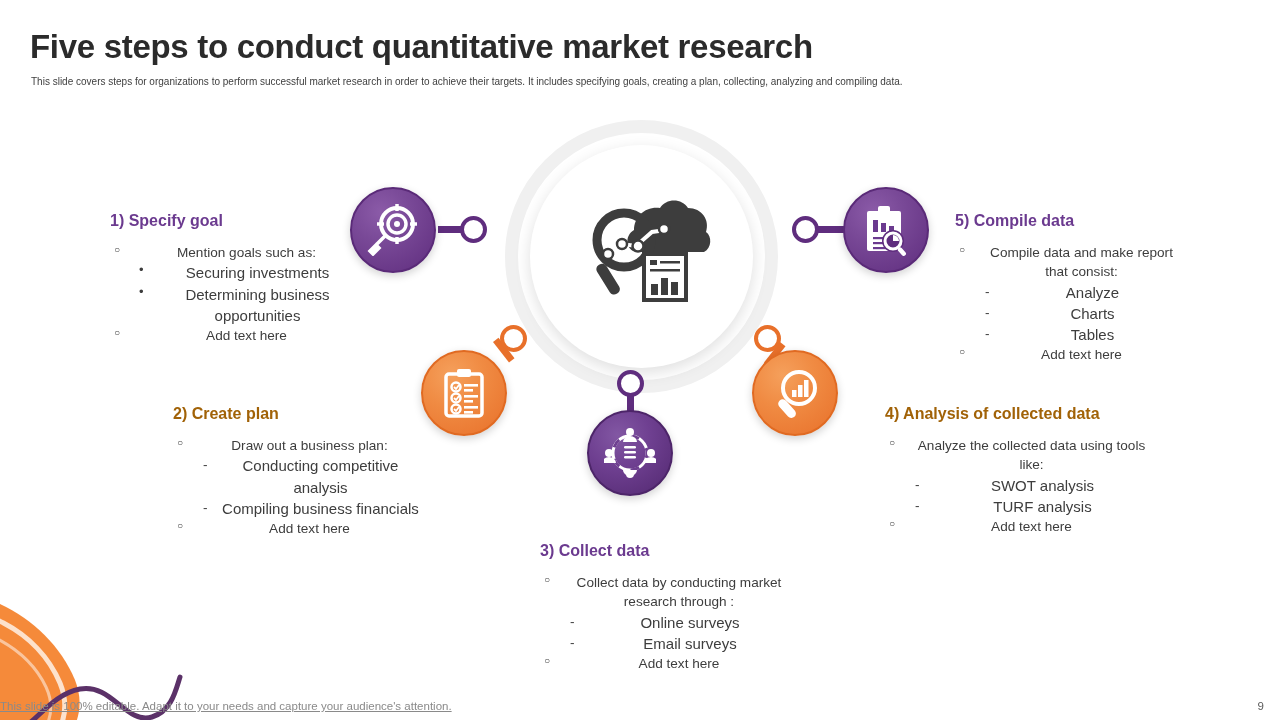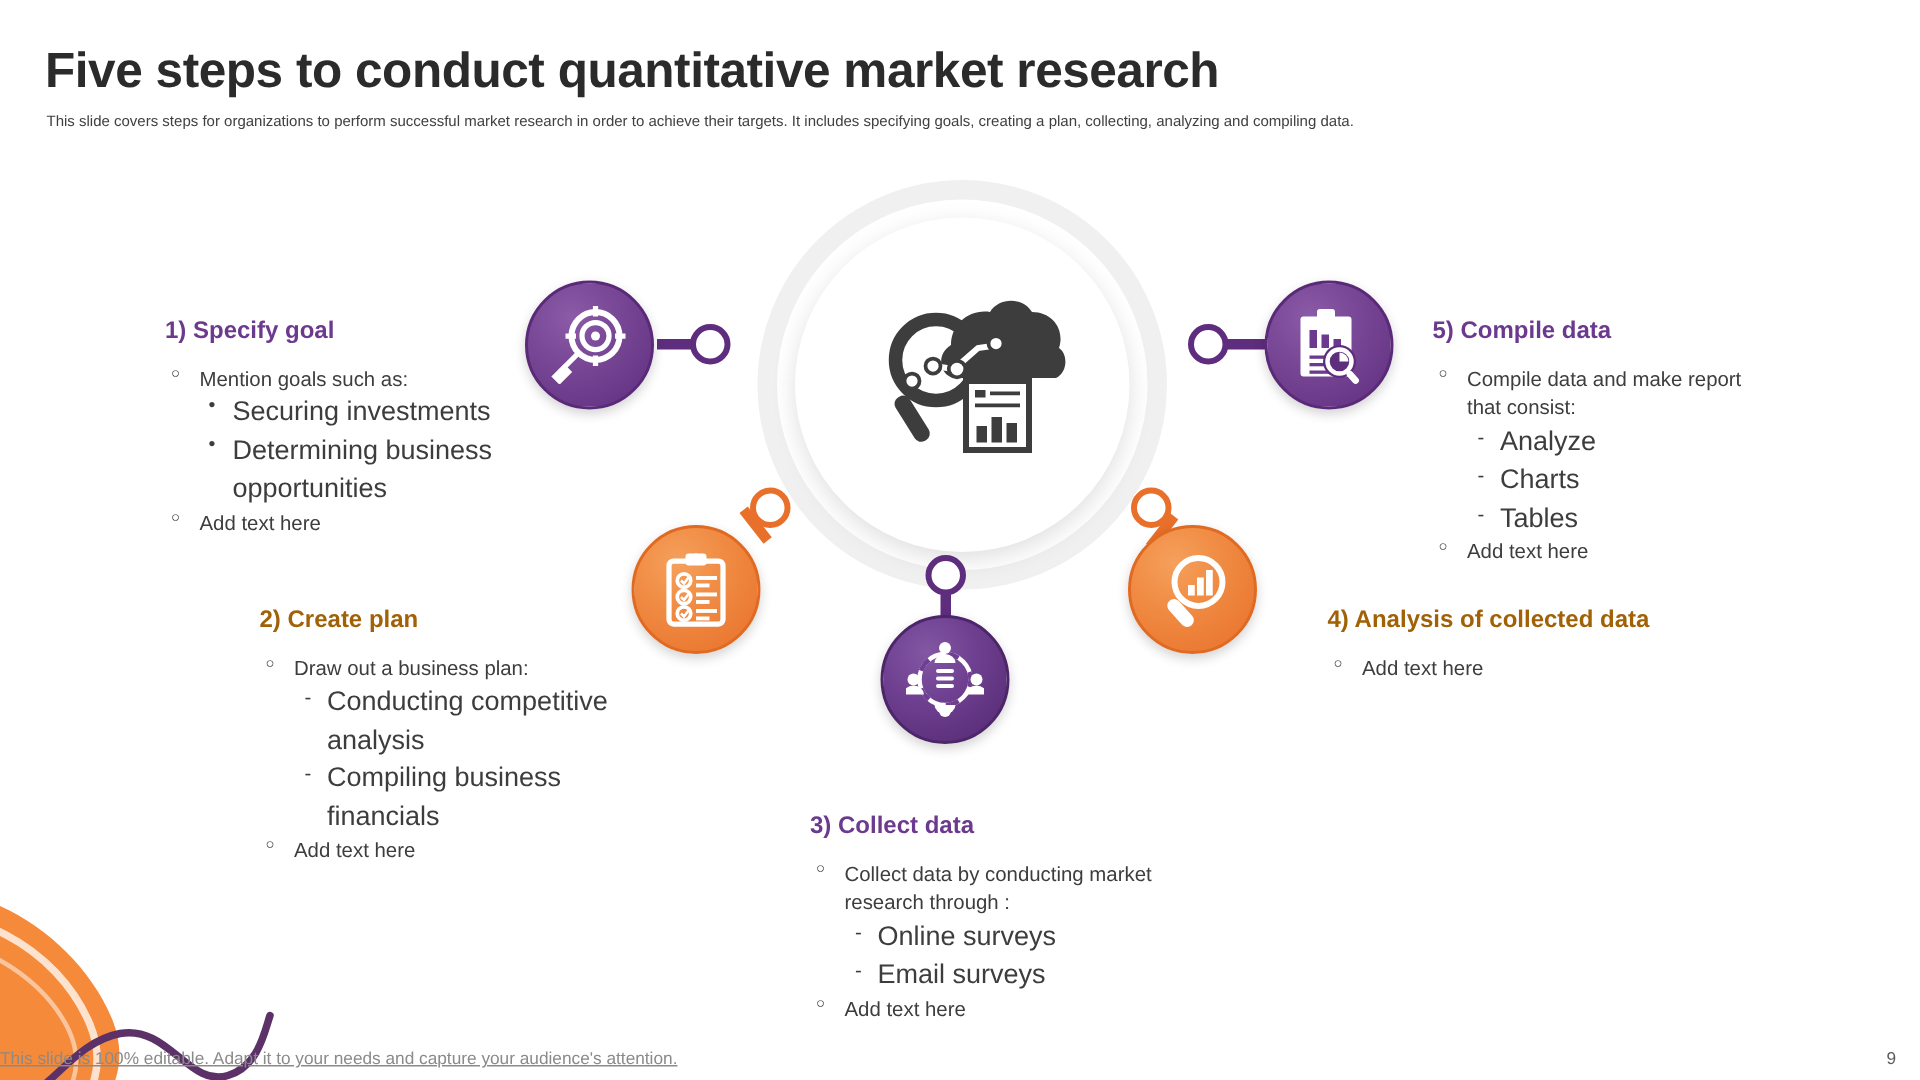--- a/index.html
+++ b/index.html
@@ -144,34 +144,35 @@
     padding: 0;
     list-style: none;
     font-size: 13.6px;
     color: #3d3d3d;
     line-height: 1.42;
   }
   ul.lvl1 > li {
     position: relative;
     padding-left: 23px;
     margin-bottom: 0px;
+    text-align: center;
   }
   ul.lvl1 > li::before {
     content: "\25CB";
     position: absolute;
     left: 4px;
     top: 0px;
     font-size: 10px;
     color: #3d3d3d;
   }
   ul.lvl2 {
     margin: 0;
     padding: 0;
     list-style: none;
-    font-size: 18px;
+    font-size: 15px;
     line-height: 1.42;
   }
   ul.lvl2 > li {
     position: relative;
     padding-left: 22px;
   }
   ul.lvl2 > li.dot::before {
     content: "\2022";
     position: absolute;
     left: 6px;
@@ -400,20 +401,27 @@
           <li class="dash"><span>Email surveys</span></li>
         </ul>
       </li>
       <li><span>Add text here</span></li>
     </ul>
   </div>
 
   <div class="block" style="left:885px; top:405px; width:270px;">
     <h3 class="h-orange">4) Analysis of collected data</h3>
     <ul class="lvl1">
+      <li>
+        <span>Analyze the collected data using tools like:</span>
+        <ul class="lvl2">
+          <li class="dash"><span>SWOT analysis</span></li>
+          <li class="dash"><span>TURF analysis</span></li>
+        </ul>
+      </li>
       <li><span>Add text here</span></li>
     </ul>
   </div>
 
   <div class="block" style="left:955px; top:212px; width:230px;">
     <h3 class="h-purple">5) Compile data</h3>
     <ul class="lvl1">
       <li>
         <span>Compile data and make report that consist:</span>
         <ul class="lvl2">

